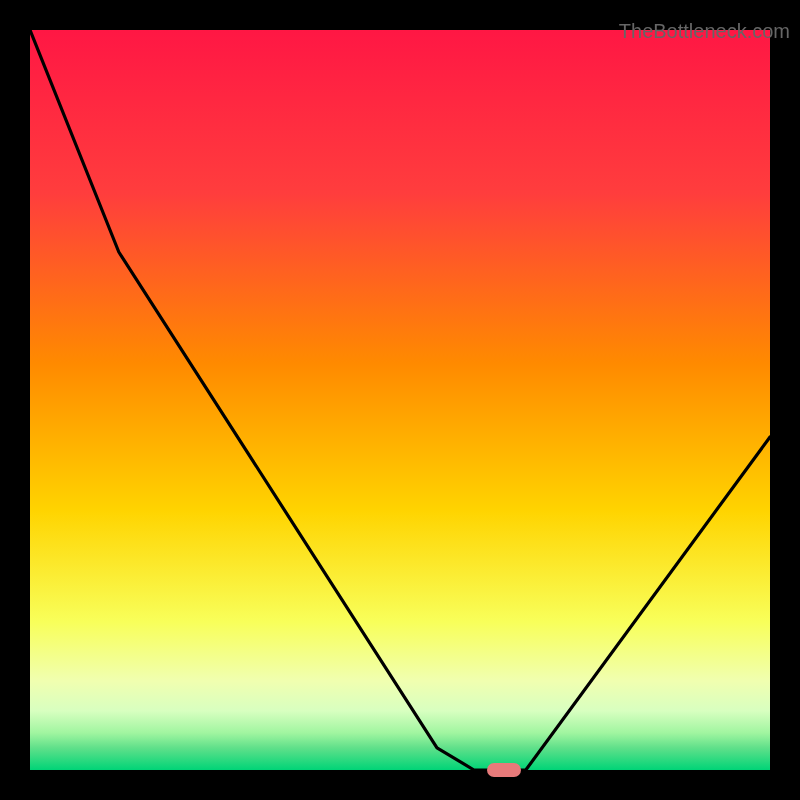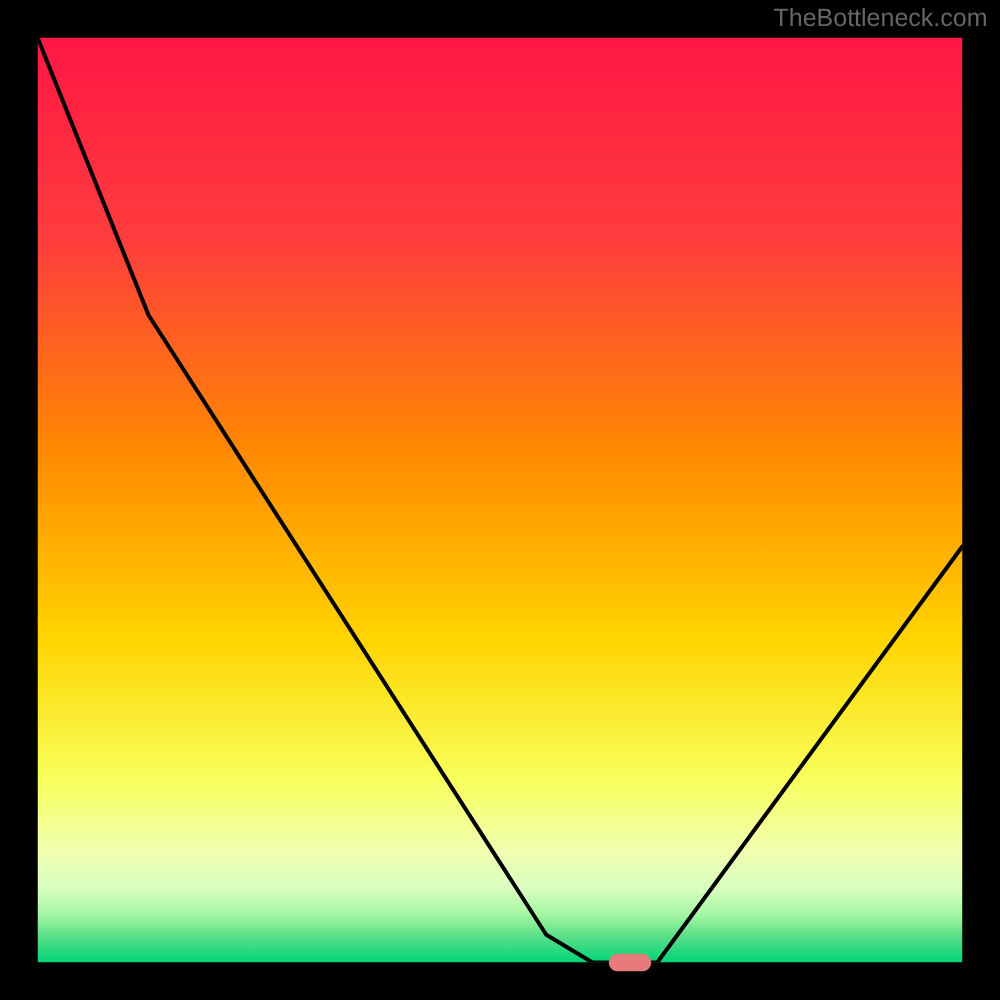--- a/index.html
+++ b/index.html
@@ -6,21 +6,21 @@
     margin: 0;
     padding: 0;
     width: 800px;
     height: 800px;
     background: #000;
     position: relative;
     font-family: Arial, Helvetica, sans-serif;
   }
   .watermark {
     position: absolute;
-    top: 4px;
+    top: 20px;
     right: 10px;
     color: #666;
     font-size: 20px;
     z-index: 10;
   }
   .plot {
     position: absolute;
     left: 30px;
     top: 30px;
     width: 740px;

